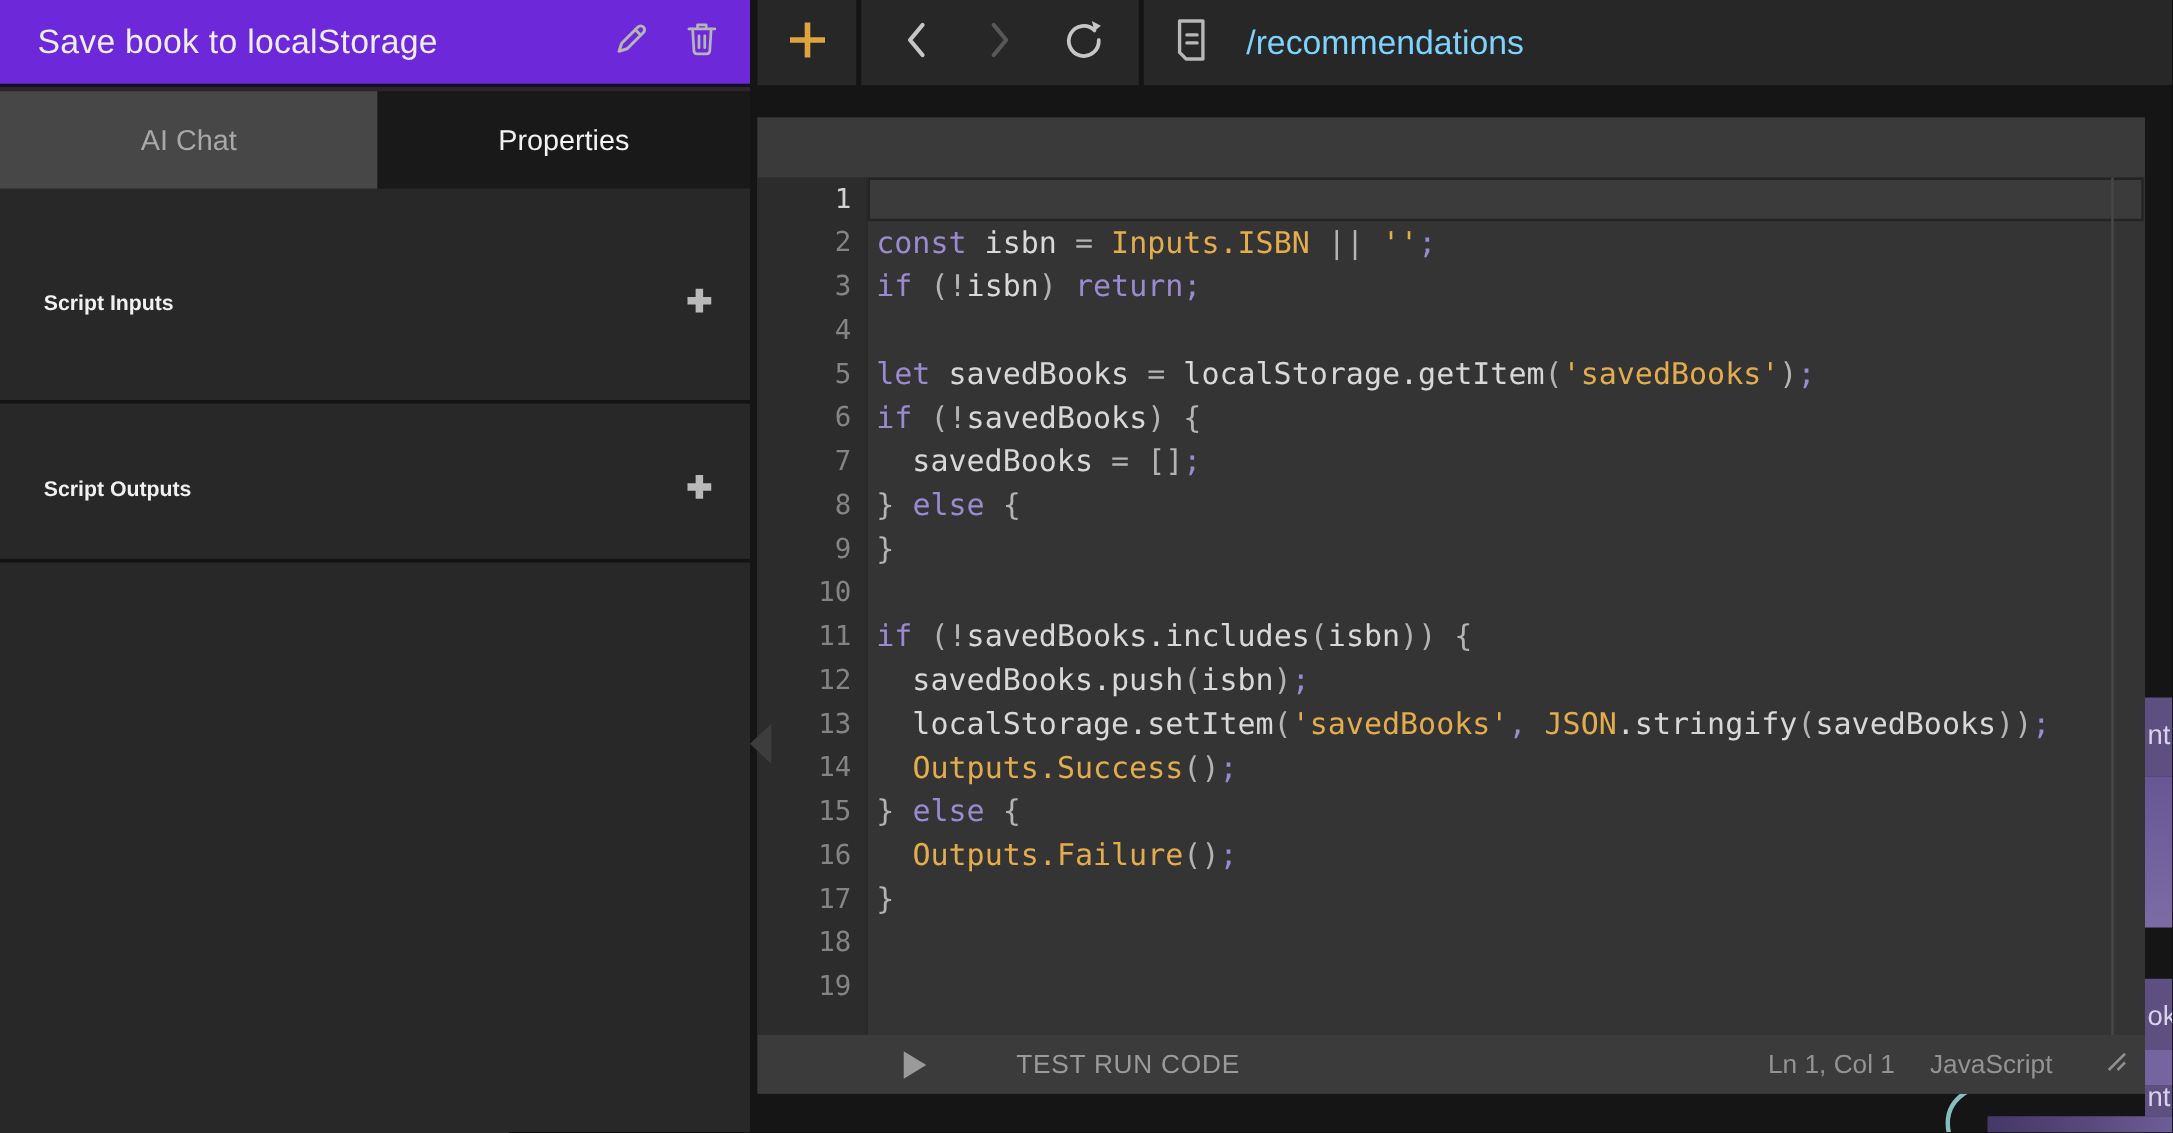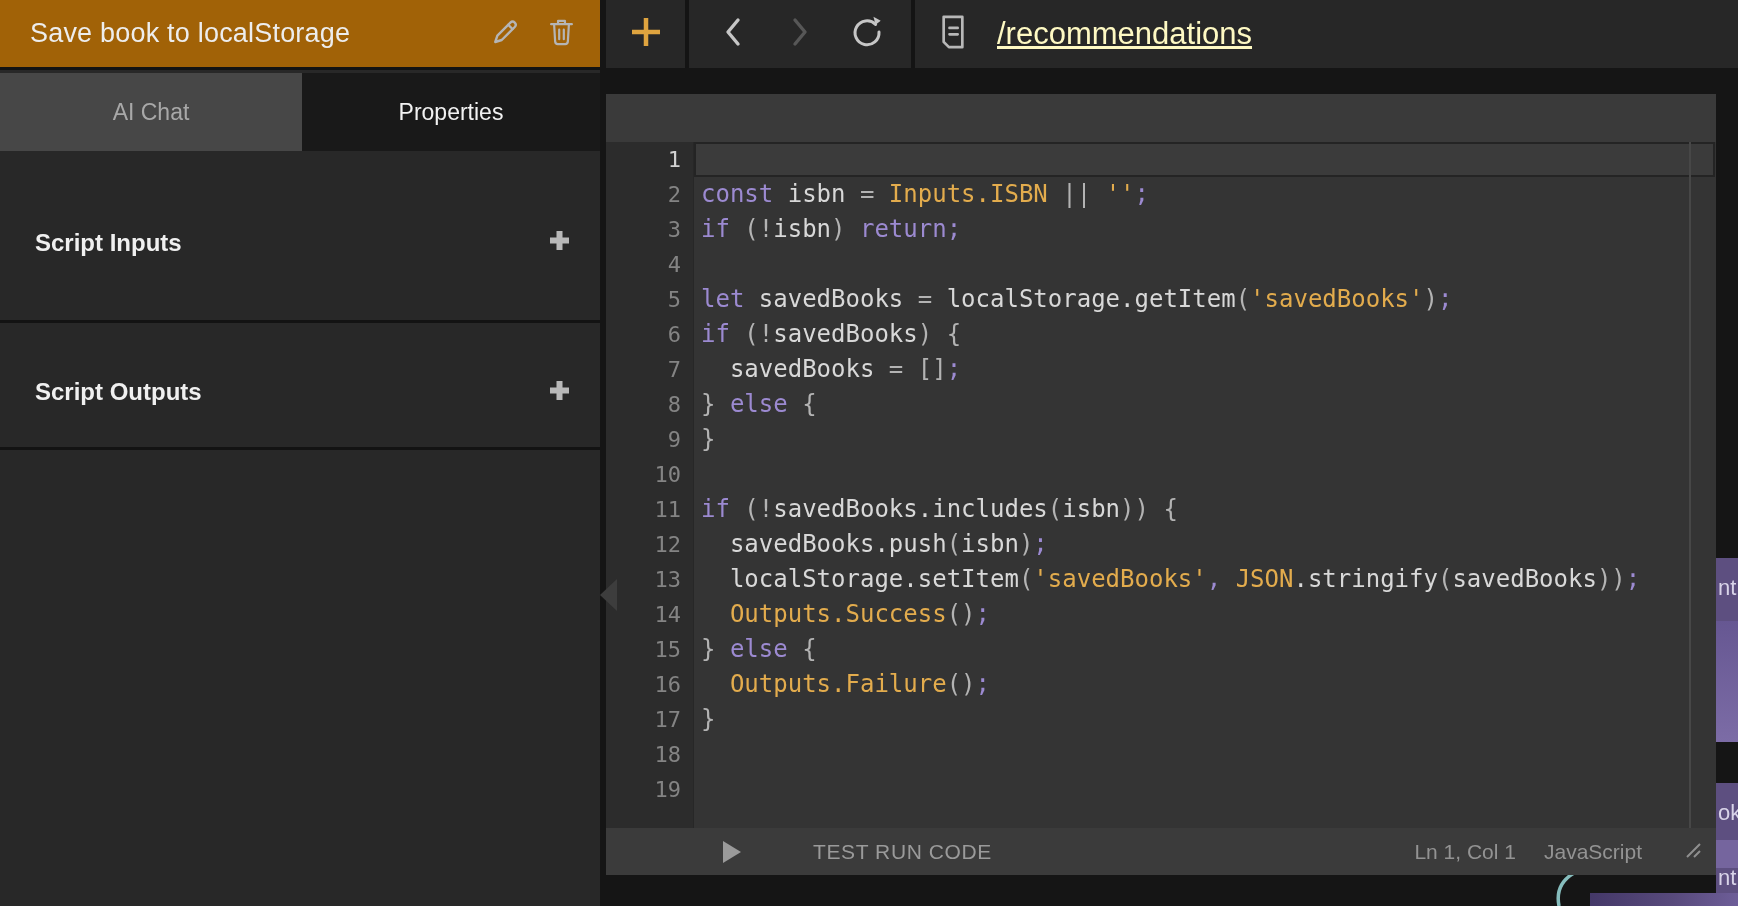--- a/index.html
+++ b/index.html
@@ -4,37 +4,37 @@
 <style>
   * { box-sizing: border-box; margin: 0; padding: 0; }
   html,body { background:#000; }
   .screen {
     position: relative; width: 1738px; height: 906px; overflow: hidden;
     background:#151515; font-family:"Liberation Sans", sans-serif;
   }
 
   
   .left-panel { position:absolute; left:0; top:0; width:600px; height:906px; background:#282828; }
-  .panel-header { position:absolute; left:0; top:0; width:600px; height:70px; background:#a16207;
+  .panel-header { position:absolute; left:0; top:0; width:600px; height:70px; background:#6d28d9;
     border-bottom:3px solid #131313; display:flex; align-items:center; padding:0 18px 0 30px; }
   .panel-title { color:#ededed; font-size:27px; font-weight:500; letter-spacing:0.2px; flex:1; }
   .hdr-icon-btn { width:42px; height:42px; display:flex; align-items:center; justify-content:center; cursor:pointer; margin-left:14px; }
 
   .tab-bar { position:absolute; left:0; top:73px; width:600px; height:78px; display:flex; }
   .tab { display:flex; align-items:center; justify-content:center; font-size:23px; cursor:pointer; }
   .tab.inactive { width:302px; background:#474747; color:#a8a8a8; }
   .tab.active   { width:298px; background:#191919; color:#f2f2f2; }
 
   .lp-section { position:absolute; left:0; width:600px; background:#282828; }
   .sec-inputs  { top:151px; height:169px; }
   .sec-outputs { top:323px; height:124px; }
   .lp-divider { position:absolute; left:0; width:600px; height:3px; background:#131313; }
   .div1 { top:320px; } .div2 { top:447px; }
   .sec-row { position:absolute; left:0; right:0; top:0; bottom:0; display:flex; align-items:center; padding:14px 24px 0 35px; }
-  .sec-label { color:#f0f0f0; font-size:24px; font-weight:700; flex:1; }
+  .sec-label { color:#f0f0f0; font-size:17px; font-weight:700; flex:1; }
   .add-btn { width:34px; height:34px; display:flex; align-items:center; justify-content:center; cursor:pointer; }
 
   .sec-general { top:450px; height:456px; }
   .gen-label { position:absolute; left:35px; top:40px; color:#f0f0f0; font-size:23px; font-weight:700; }
   .gen-dot { position:absolute; left:14px; top:585px; width:17px; height:17px; border-radius:50%; background:#575757; }
   .gen-script-label { position:absolute; left:180px; top:578px; width:122px; text-align:right; color:#9f9f9f; font-size:23px; line-height:32px; }
   .edit-btn { position:absolute; left:322px; top:561px; width:261px; height:66px; background:#3d3d3d;
     color:#c9c9c9; font-size:23px; display:flex; align-items:center; justify-content:center; cursor:pointer; }
   .sec-general .gen-dot, .sec-general .gen-script-label, .sec-general .edit-btn { top:auto; }
   .gen-dot { top:135px !important; } .gen-script-label { top:128px !important; } .edit-btn { top:111px !important; }
@@ -44,21 +44,21 @@
     border-top:16px solid transparent; border-bottom:16px solid transparent; border-right:17px solid #3d3d3d; }
 
   
   .toolbar { position:absolute; left:606px; top:0; width:1132px; height:68px; background:#272727; display:flex; align-items:stretch; }
   .tb-group { display:flex; align-items:center; }
   .tb-g1 { width:79px; justify-content:center; }
   .tb-divider { width:4px; background:#141414; }
   .tb-g2 { width:222px; justify-content:space-around; padding:0 10px; }
   .tb-g3 { flex:1; padding-left:24px; }
   .tb-btn { display:flex; align-items:center; justify-content:center; width:44px; height:44px; cursor:pointer; }
-  .page-path { color:#fef9c3; font-size:31px; margin-left:30px; cursor:text;text-decoration:underline; }
+  .page-path { color:#7dd3fc; font-size:27px; margin-left:30px; cursor:text; }
 
   
   .editor-panel { position:absolute; left:606px; top:94px; width:1110px; height:781px; background:#333333; }
   .editor-top-strip { position:absolute; left:0; top:0; right:0; height:48px; background:#3a3a3a; }
   .code-area { position:absolute; left:0; top:48px; right:0; height:686px; background:#343434; }
   .gutter { position:absolute; left:0; top:0; bottom:0; width:88px; background:#2c2c2c; border-right:1px solid #272727;
     font-family:"DejaVu Sans Mono", monospace; font-size:22px; color:#848484; text-align:right; padding:0 12px 0 0; }
   .gutter .num { height:35px; line-height:35px; }
   .gutter .num.active { color:#d2d2d2; }
   .ruler { position:absolute; left:1083px; top:0; bottom:0; width:2px; background:#474747; }

